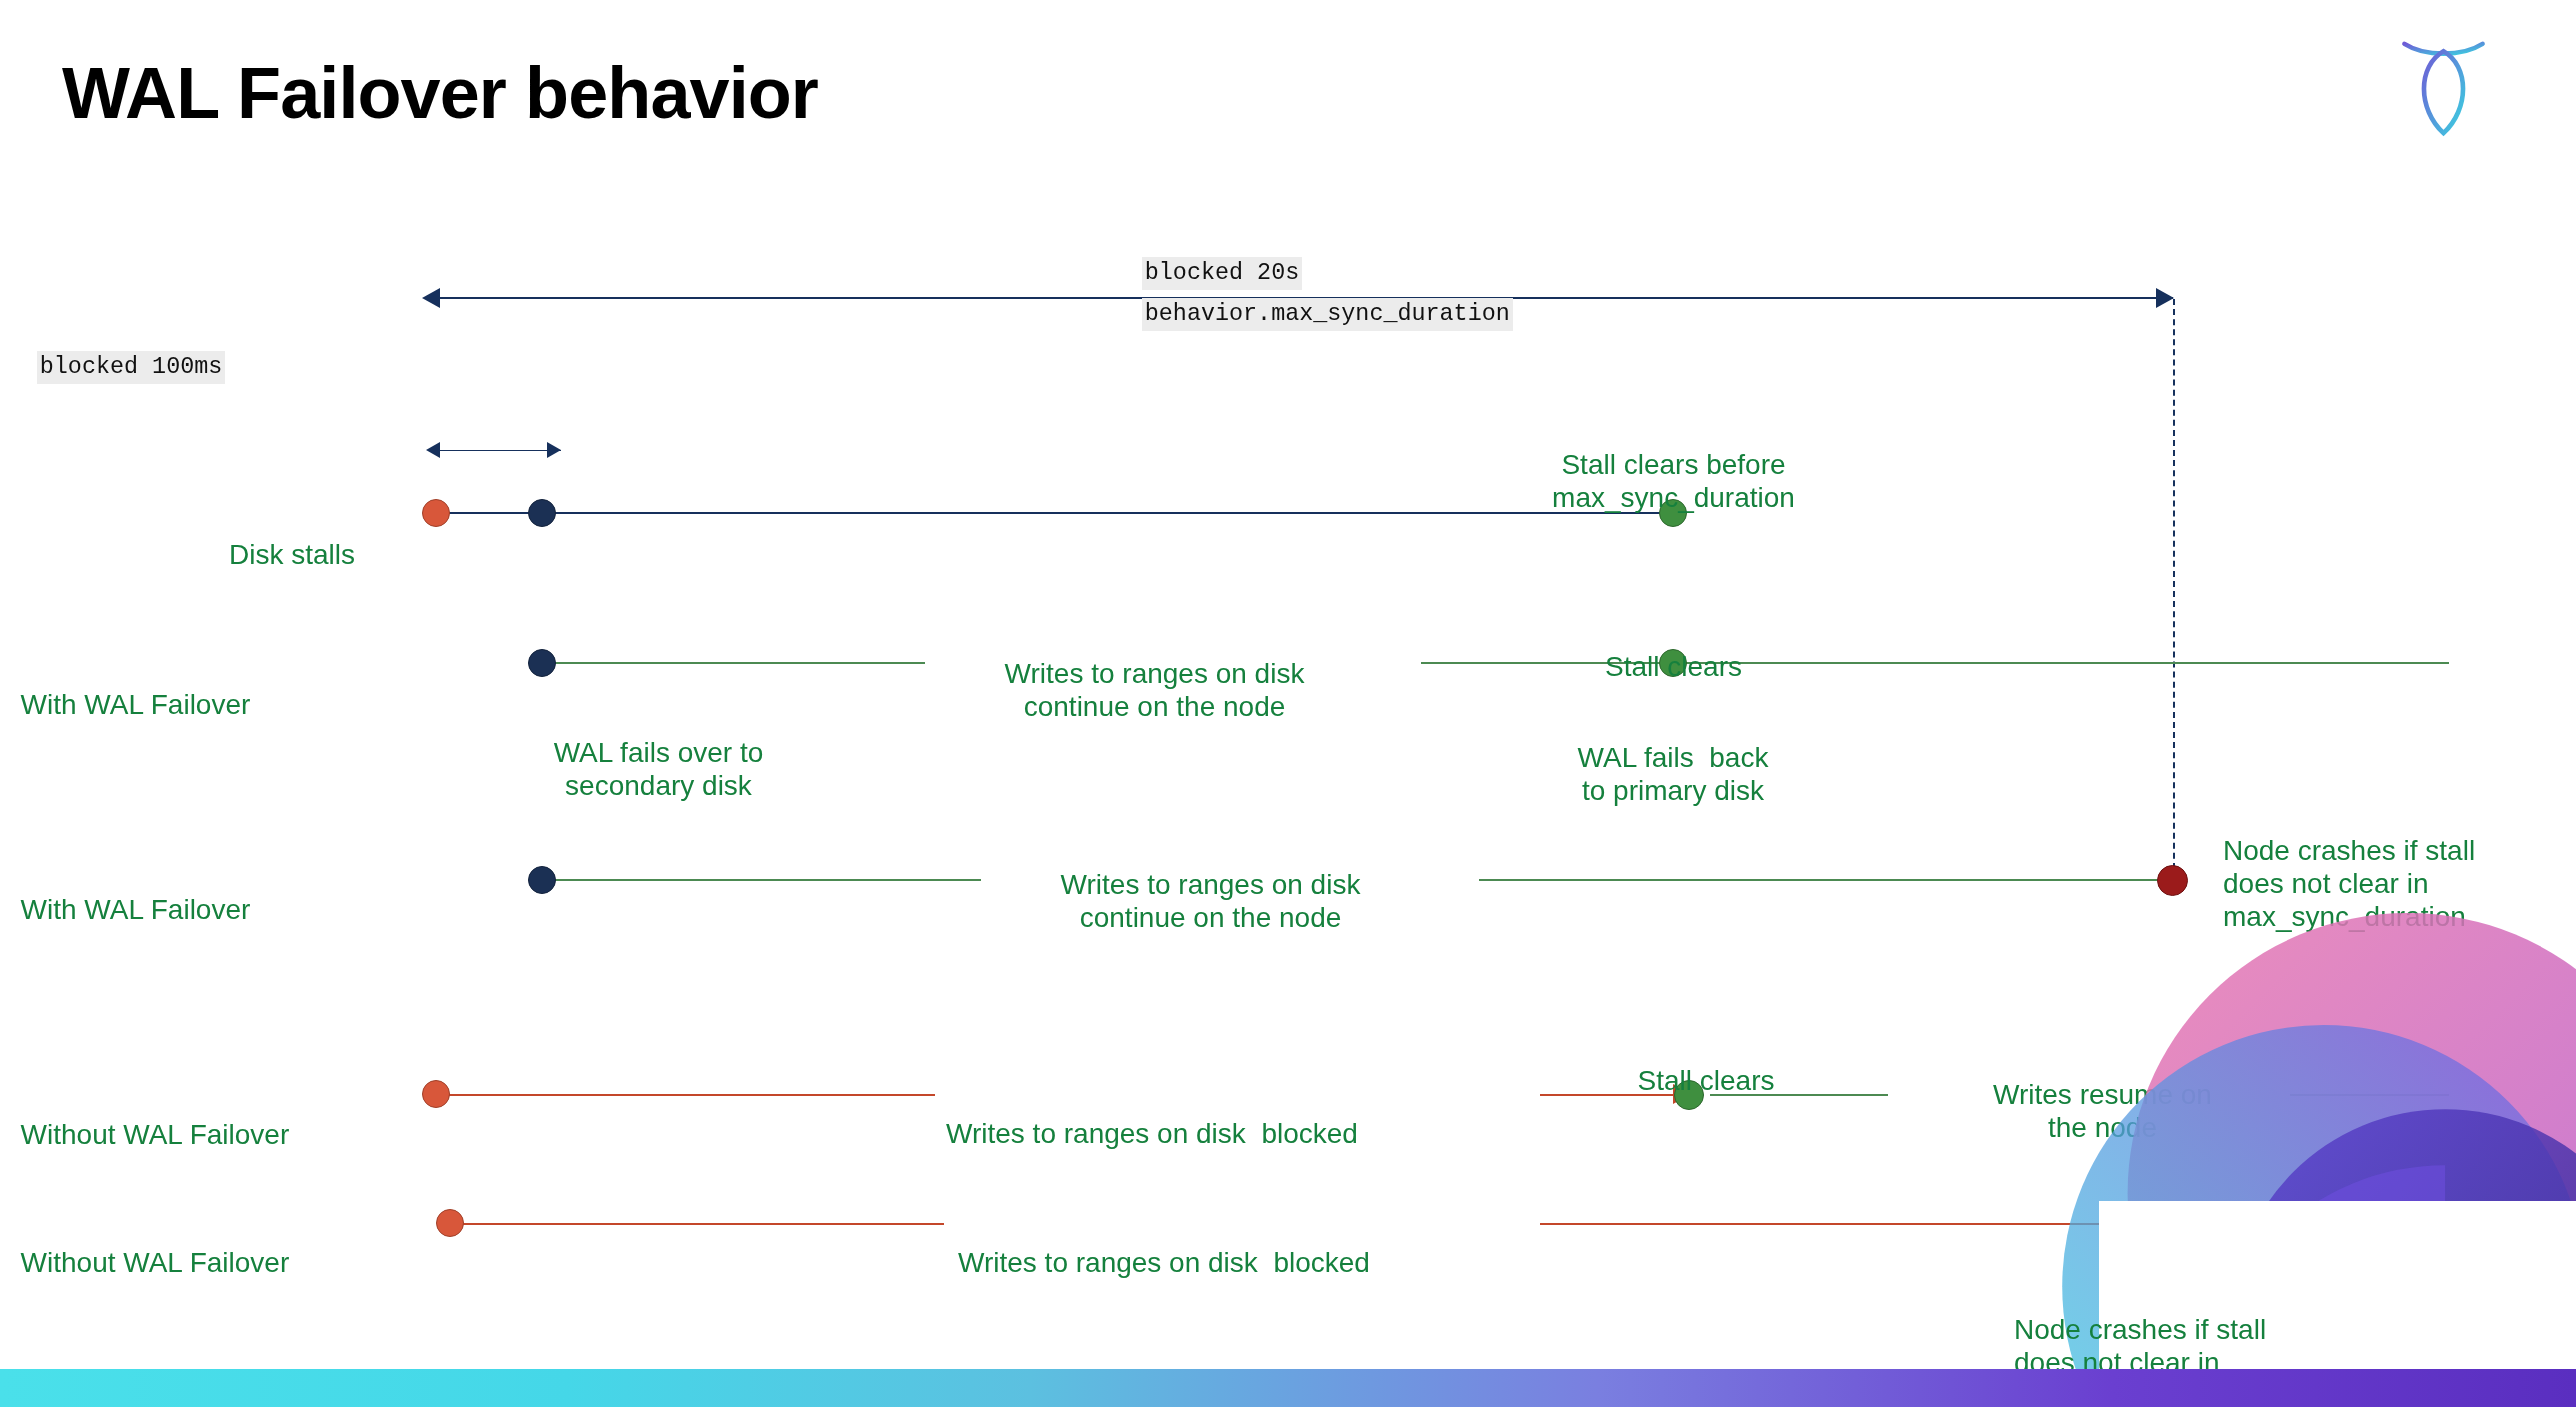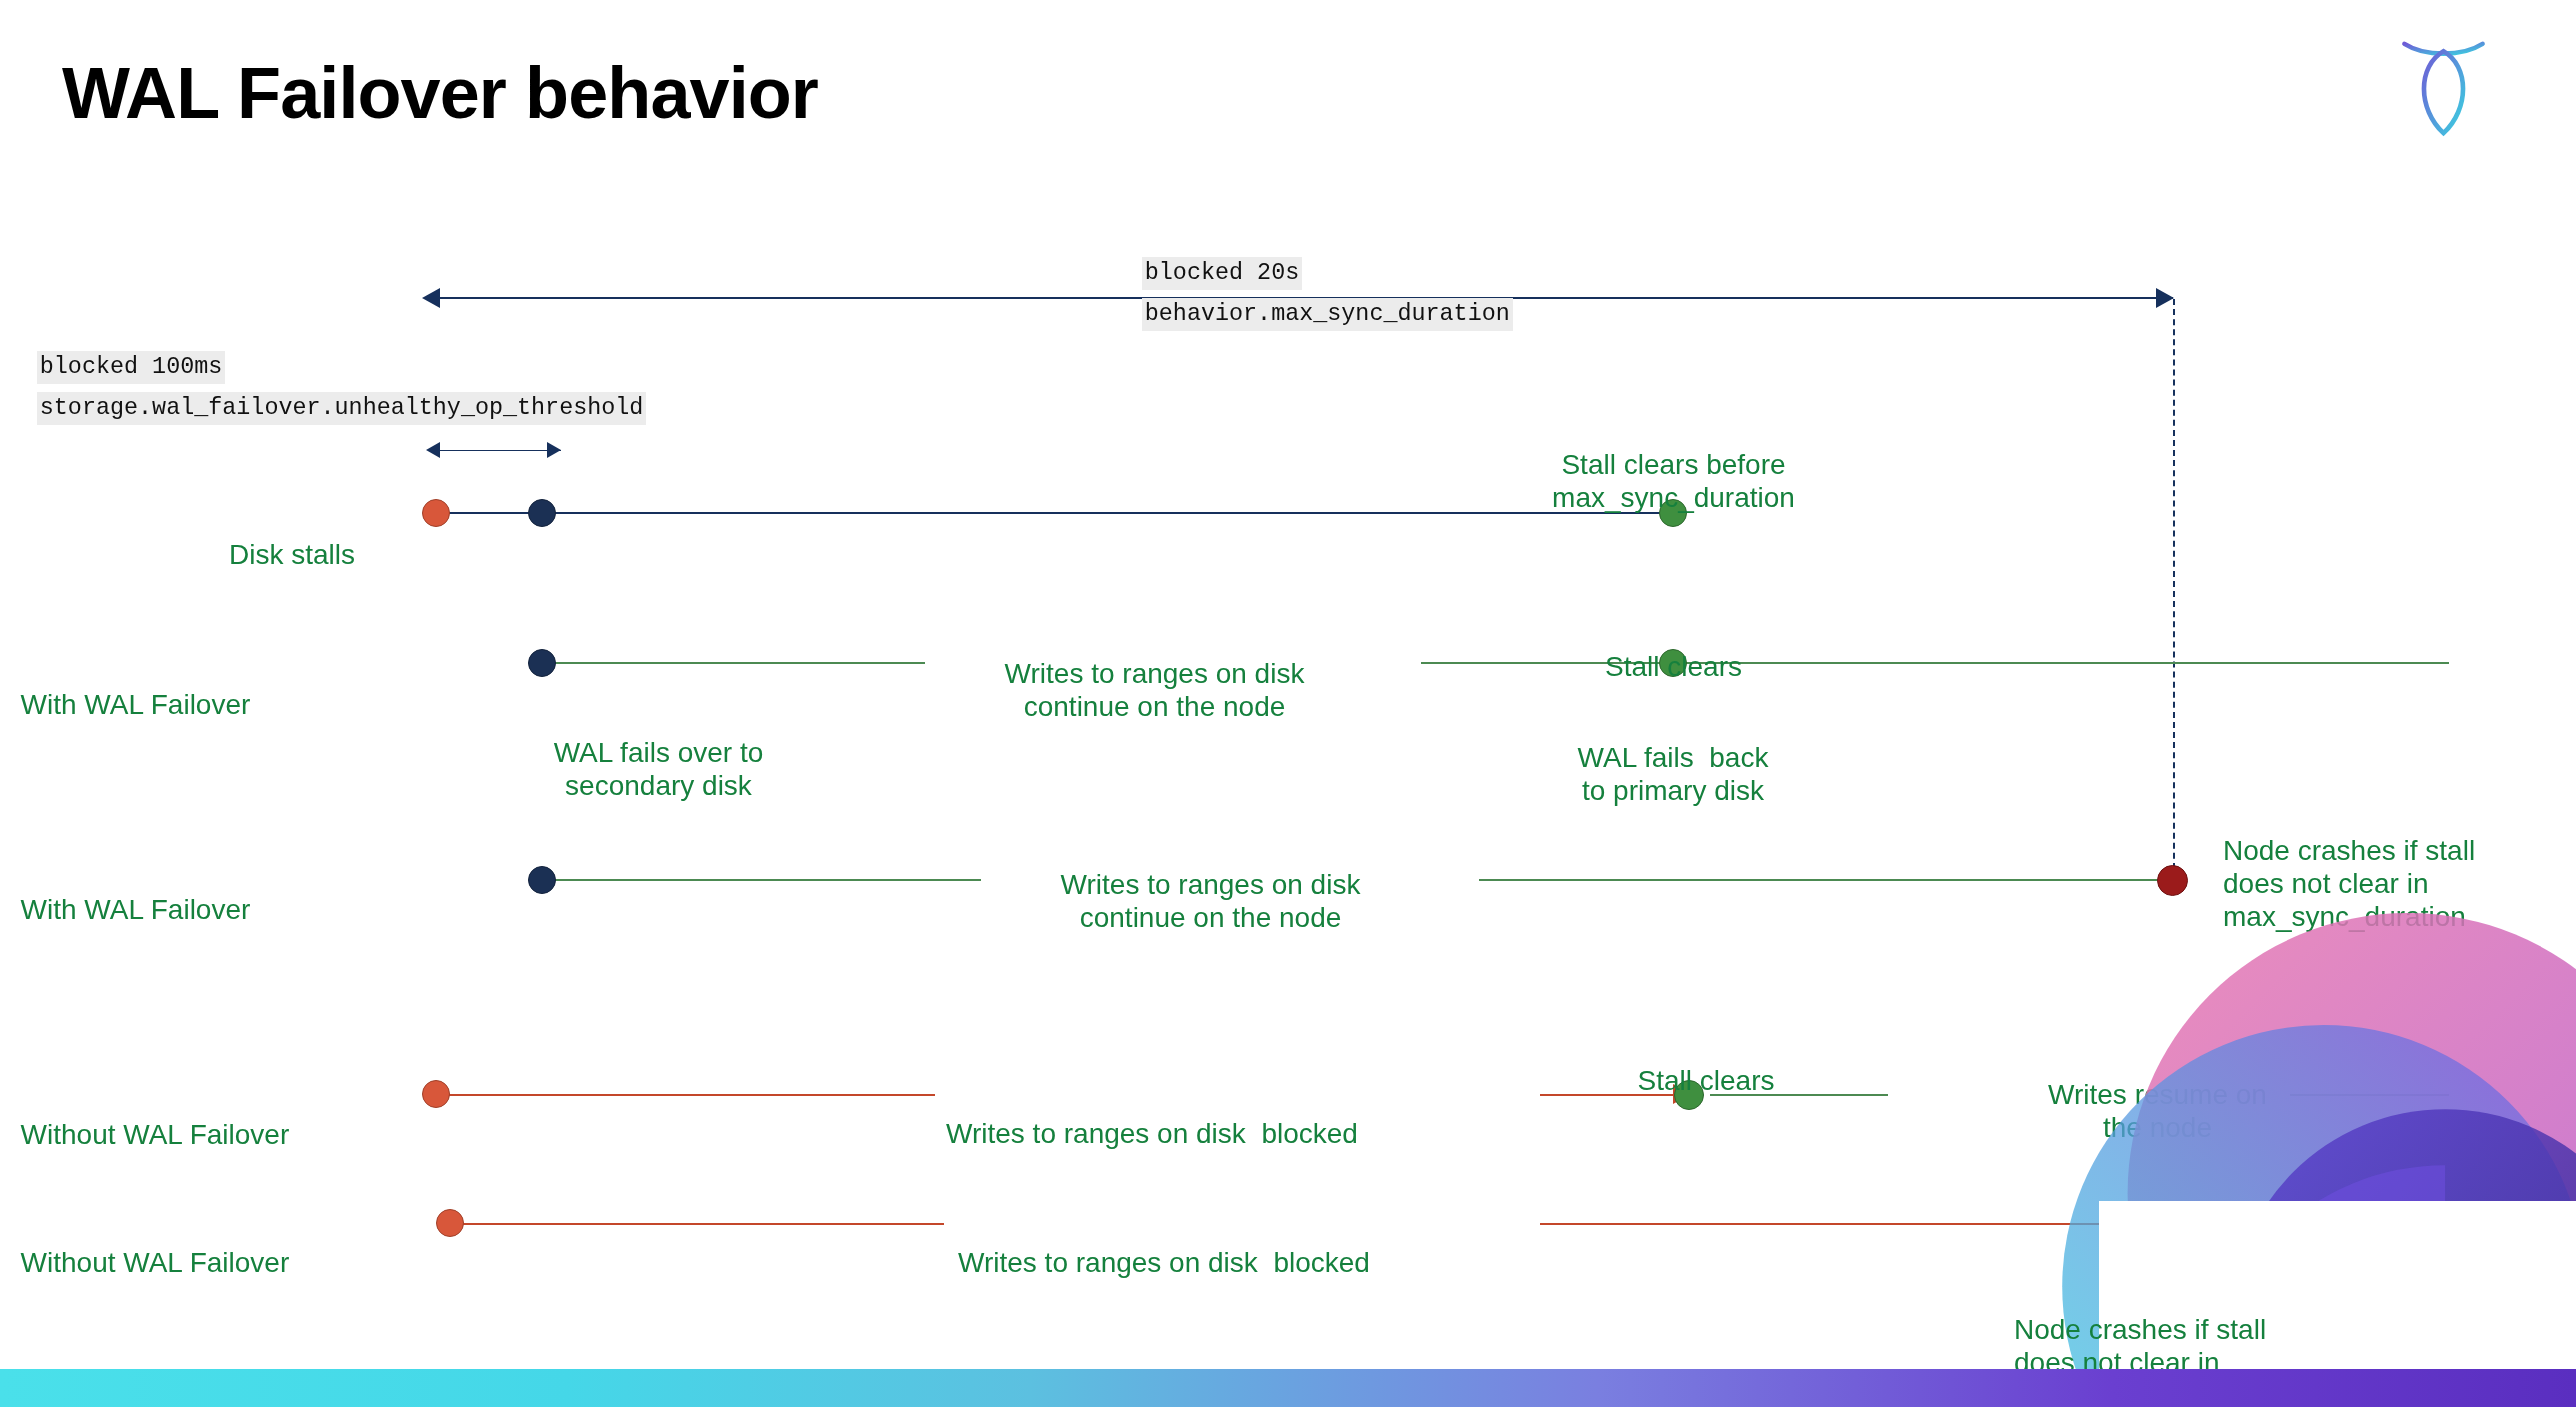--- a/index.html
+++ b/index.html
@@ -162,21 +162,20 @@
   <div class="hline navy" style="left:439px; top:297px; width:1734px;"></div>
   <div class="arrow left" style="left:422px; top:288px;"></div>
   <div class="arrow right" style="left:2156px; top:288px;"></div>
 
   <div class="code" style="left:1142px; top:257px;">blocked 20s</div>
   <div class="code" style="left:1142px; top:298px;">behavior.max_sync_duration</div>
 
   <div class="vdash" style="left:2173px; top:299px; height:580px;"></div>
 
   <div class="code" style="left:37px; top:351px;">blocked 100ms</div>
-  <div class="code" style="left:37px; top:392px;">storage.wal_failover.unhealthy_op_threshold</div>
 
   <div class="hline navy" style="left:439px; top:450px; width:122px; border-top-width:1.9px;"></div>
   <div class="arrow small left" style="left:426px; top:442px;"></div>
   <div class="arrow small right" style="left:547px; top:442px;"></div>
 
   <div class="lbl right" style="left:37px; top:498px; width:318px;text-align:right;">Disk stalls</div>
   <div class="hline navy" style="left:437px; top:512px; width:308px;"></div>
   <div class="hline navy" style="left:542px; top:512px; width:1131px;"></div>
   <div class="dot orange" style="left:422px; top:499px; width:28px; height:28px;"></div>
   <div class="dot navy" style="left:528px; top:499px; width:28px; height:28px;"></div>
@@ -208,21 +207,21 @@
   <div class="hline red" style="left:449px; top:1094px; width:486px;"></div>
   <div class="hline red" style="left:1540px; top:1094px; width:136px;"></div>
   <div class="arrow right red" style="left:1673px; top:1084px;"></div>
   <div class="hline green" style="left:1710px; top:1094px; width:178px;"></div>
   <div class="hline green" style="left:2290px; top:1094px; width:159px;"></div>
   <div class="dot orange" style="left:422px; top:1080px; width:28px; height:28px;"></div>
   <div class="dot green" style="left:1674px; top:1080px; width:30px; height:30px;"></div>
 
   <div class="lbl" style="left:946px; top:1077px;">Writes to ranges on disk  blocked</div>
   <div class="lbl center" style="left:1552px; top:1024px; width:308px;">Stall clears</div>
-  <div class="lbl center" style="left:1980px; top:1038px; width:355px;"><span>Writes resume on</span><br><span>the node</span></div>
+  <div class="lbl center" style="left:1925px; top:1038px; width:355px;"><span>Writes resume on</span><br><span>the node</span></div>
 
   <div class="lbl" style="left:20.6px; top:1206px;">Without WAL Failover</div>
   <div class="hline red" style="left:458px; top:1223px; width:486px;"></div>
   <div class="hline red" style="left:1540px; top:1223px; width:617px;"></div>
   <div class="arrow right red" style="left:2143px; top:1213px;"></div>
   <div class="dot orange" style="left:436px; top:1209px; width:28px; height:28px;"></div>
   <div class="dot dred" style="left:2155px; top:1209px; width:31px; height:31px;"></div>
 
   <div class="lbl" style="left:958px; top:1206px;">Writes to ranges on disk  blocked</div>
 

